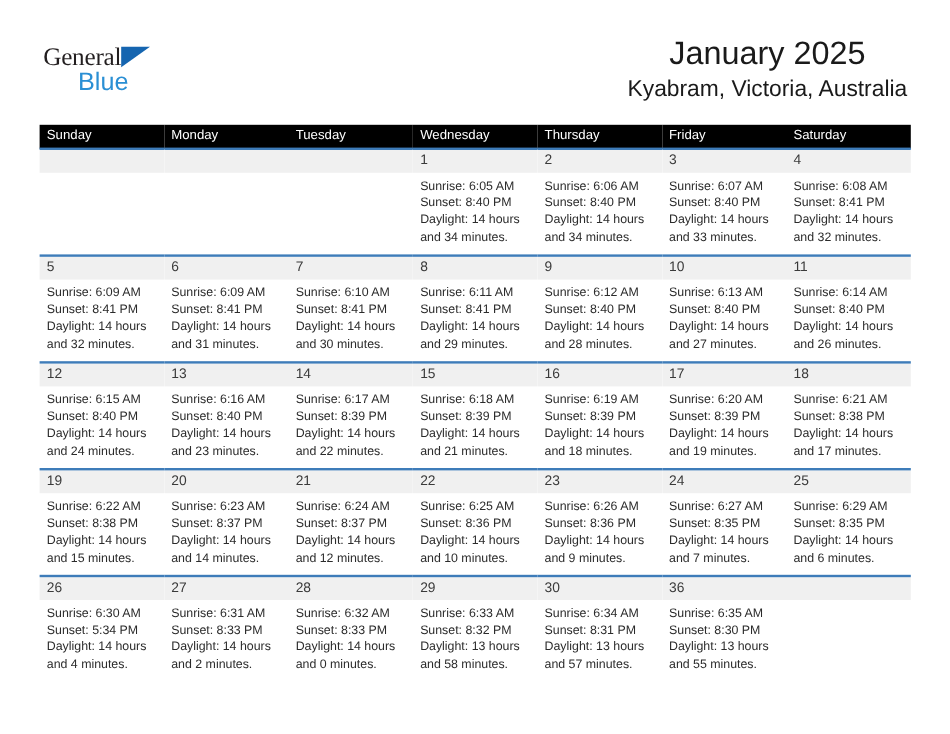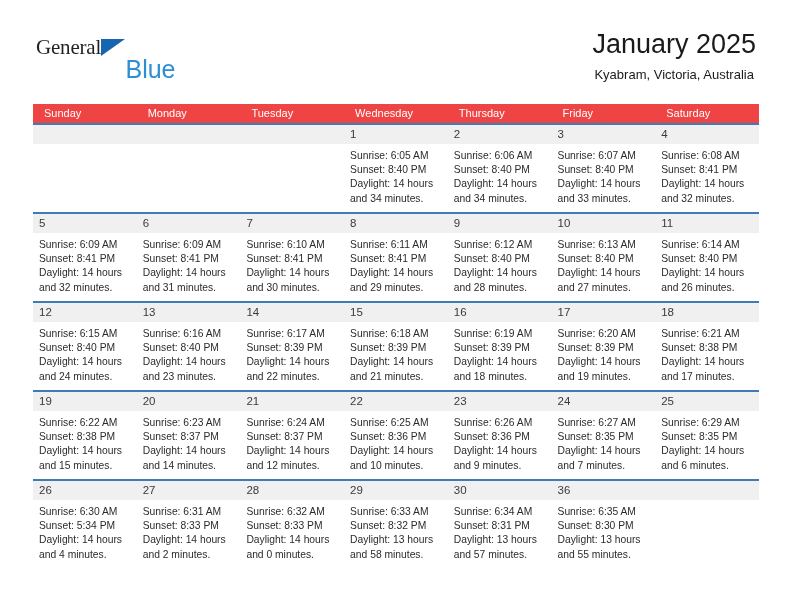--- a/index.html
+++ b/index.html
@@ -55,43 +55,42 @@
     display: inline-block;
     vertical-align: top;
     width: 0;
     height: 0;
     margin-left: 0px;
     margin-top: 3px;
     border-left: 24px solid #1565b0;
     border-bottom: 17px solid transparent;
   }
   .brand-line2 {
-    font-size: 25px;
+    font-size: 21px;
     line-height: 22px;
     color: #2a8fd4;
     padding-left: 29px;
     margin-top: -1px;
-    text-align: center;
   }
 
   .title-block {
     position: absolute;
     right: 0;
     top: 0;
     text-align: center;
   }
   .cal-title {
     font-size: 27px;
     line-height: 33px;
     color: #1a1a1a;
     font-weight: normal;
     margin: 0;
   }
   .cal-subtitle {
-    font-size: 13px;
+    font-size: 19px;
     line-height: 20px;
     color: #1a1a1a;
     margin: 4px 0 0 0;
   }
 
   
   .calendar {
     position: absolute;
     left: 33px;
     top: 104px;
@@ -100,28 +99,28 @@
     table-layout: fixed;
   }
   .calendar th,
   .calendar td {
     padding: 0;
     margin: 0;
     vertical-align: top;
   }
 
   .dow-row th {
-    background: #ef4444;
+    background: #000000;
     color: #ffffff;
     font-size: 11px;
     font-weight: normal;
     text-align: left;
     height: 19px;
     line-height: 19px;
-    padding-left: 11px;
+    padding-left: 6px;
     box-sizing: border-box;
   }
 
   .week-row td {
     height: 89px;
     border-top: 2px solid #3e7cb9;
     box-sizing: border-box;
     background: #ffffff;
   }
 

